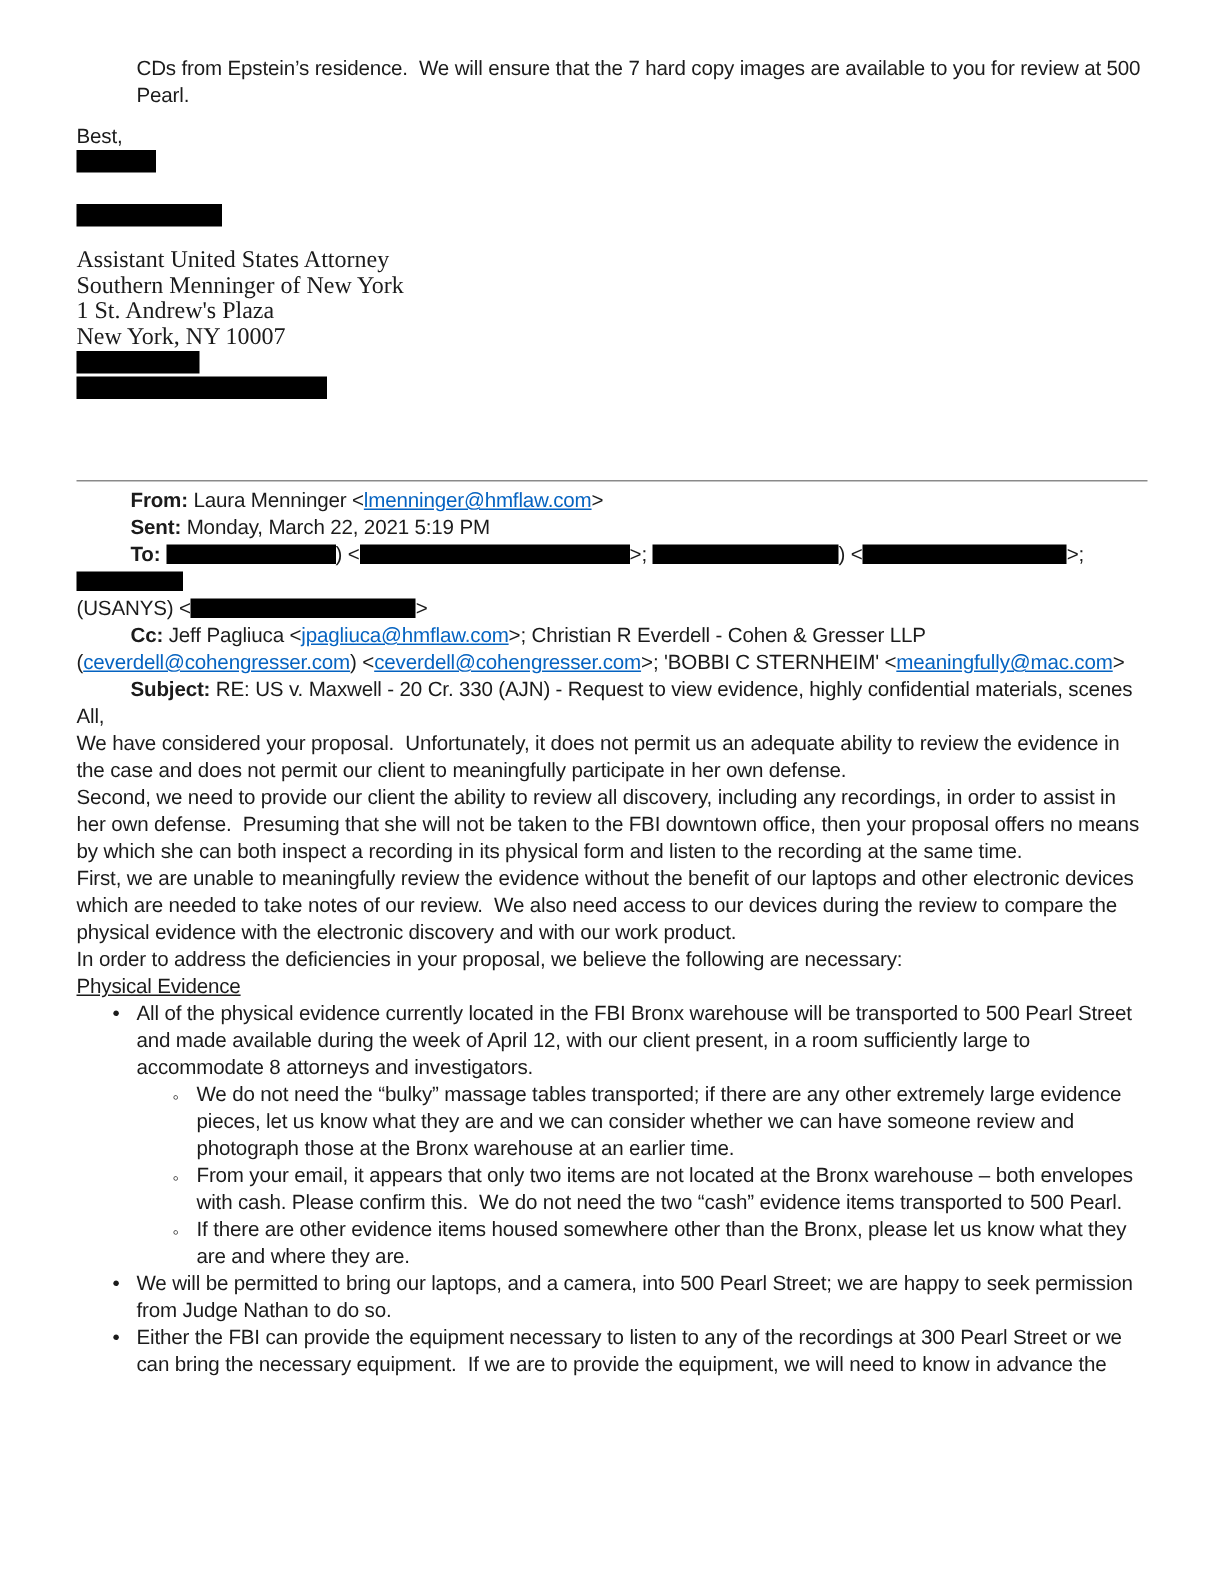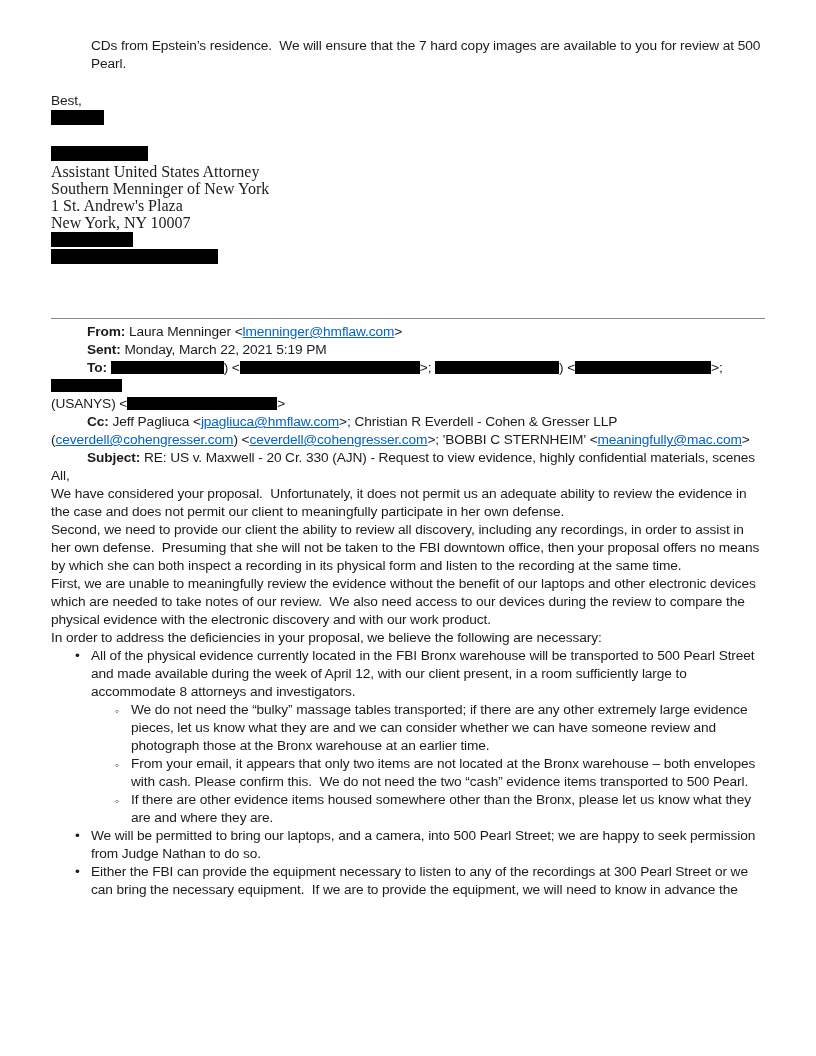--- a/index.html
+++ b/index.html
@@ -59,27 +59,27 @@
   .b2 { position: relative; padding-left: 80px; }
   .b2::before { content: "\25E6"; position: absolute; left: 64px; top: 0.5px; font-size: 12px; }
 </style>
 </head>
 <body>
 
 <div class="page">
 
   <p class="txt quote-indent">CDs from Epstein’s residence.  We will ensure that the 7 hard copy images are available to you for review at 500 Pearl.</p>
 
-  <p class="txt" style="margin-top:19px">Best,</p>
+  <p class="txt" style="margin-top:9px">Best,</p>
 
   <div class="redact-block" style="width:53px"></div>
 
   <div style="margin-top:21px">
     <div class="redact-block" style="width:97px"></div>
-    <p class="sig" style="margin-top:2px">Assistant United States Attorney</p>
+    <p class="sig" style="margin-top:14px">Assistant United States Attorney</p>
     <p class="sig">Southern Menninger of New York</p>
     <p class="sig">1 St. Andrew's Plaza</p>
     <p class="sig">New York, NY 10007</p>
     <div class="redact-block" style="width:82px;margin-top:1px"></div>
     <div class="redact-block" style="width:167px;margin-top:2px"></div>
   </div>
 
   <hr class="rule" style="margin-top:54px">
 
   <div style="margin-top:4px">
@@ -94,20 +94,21 @@
     <p class="txt"><span class="lbl">Subject:</span><span> RE: US v. Maxwell - 20 Cr. 330 (AJN) - Request to view evidence, highly confidential materials, scenes</span></p>
   </div>
 
   <div>
     <p class="txt mt">All,</p>
     <p class="txt mt">We have considered your proposal.  Unfortunately, it does not permit us an adequate ability to review the evidence in the case and does not permit our client to meaningfully participate in her own defense.</p>
     <p class="txt mt">Second, we need to provide our client the ability to review all discovery, including any recordings, in order to assist in her own defense.  Presuming that she will not be taken to the FBI downtown office, then your proposal offers no means by which she can both inspect a recording in its physical form and listen to the recording at the same time.</p>
     <p class="txt mt">First, we are unable to meaningfully review the evidence without the benefit of our laptops and other electronic devices which are needed to take notes of our review.  We also need access to our devices during the review to compare the physical evidence with the electronic discovery and with our work product.</p>
     <p class="txt mt">In order to address the deficiencies in your proposal, we believe the following are necessary:</p>
 
+    <p class="txt mt"><span class="heading-u">Physical Evidence</span></p>
 
     <div>
       <p class="txt b1">All of the physical evidence currently located in the FBI Bronx warehouse will be transported to 500 Pearl Street and made available during the week of April 12, with our client present, in a room sufficiently large to accommodate 8 attorneys and investigators.</p>
       <p class="txt b2">We do not need the “bulky” massage tables transported; if there are any other extremely large evidence pieces, let us know what they are and we can consider whether we can have someone review and photograph those at the Bronx warehouse at an earlier time.</p>
       <p class="txt b2">From your email, it appears that only two items are not located at the Bronx warehouse – both envelopes with cash. Please confirm this.  We do not need the two “cash” evidence items transported to 500 Pearl.</p>
       <p class="txt b2">If there are other evidence items housed somewhere other than the Bronx, please let us know what they are and where they are.</p>
       <p class="txt b1">We will be permitted to bring our laptops, and a camera, into 500 Pearl Street; we are happy to seek permission from Judge Nathan to do so.</p>
       <p class="txt b1">Either the FBI can provide the equipment necessary to listen to any of the recordings at 300 Pearl Street or we can bring the necessary equipment.  If we are to provide the equipment, we will need to know in advance the</p>
     </div>
   </div>

